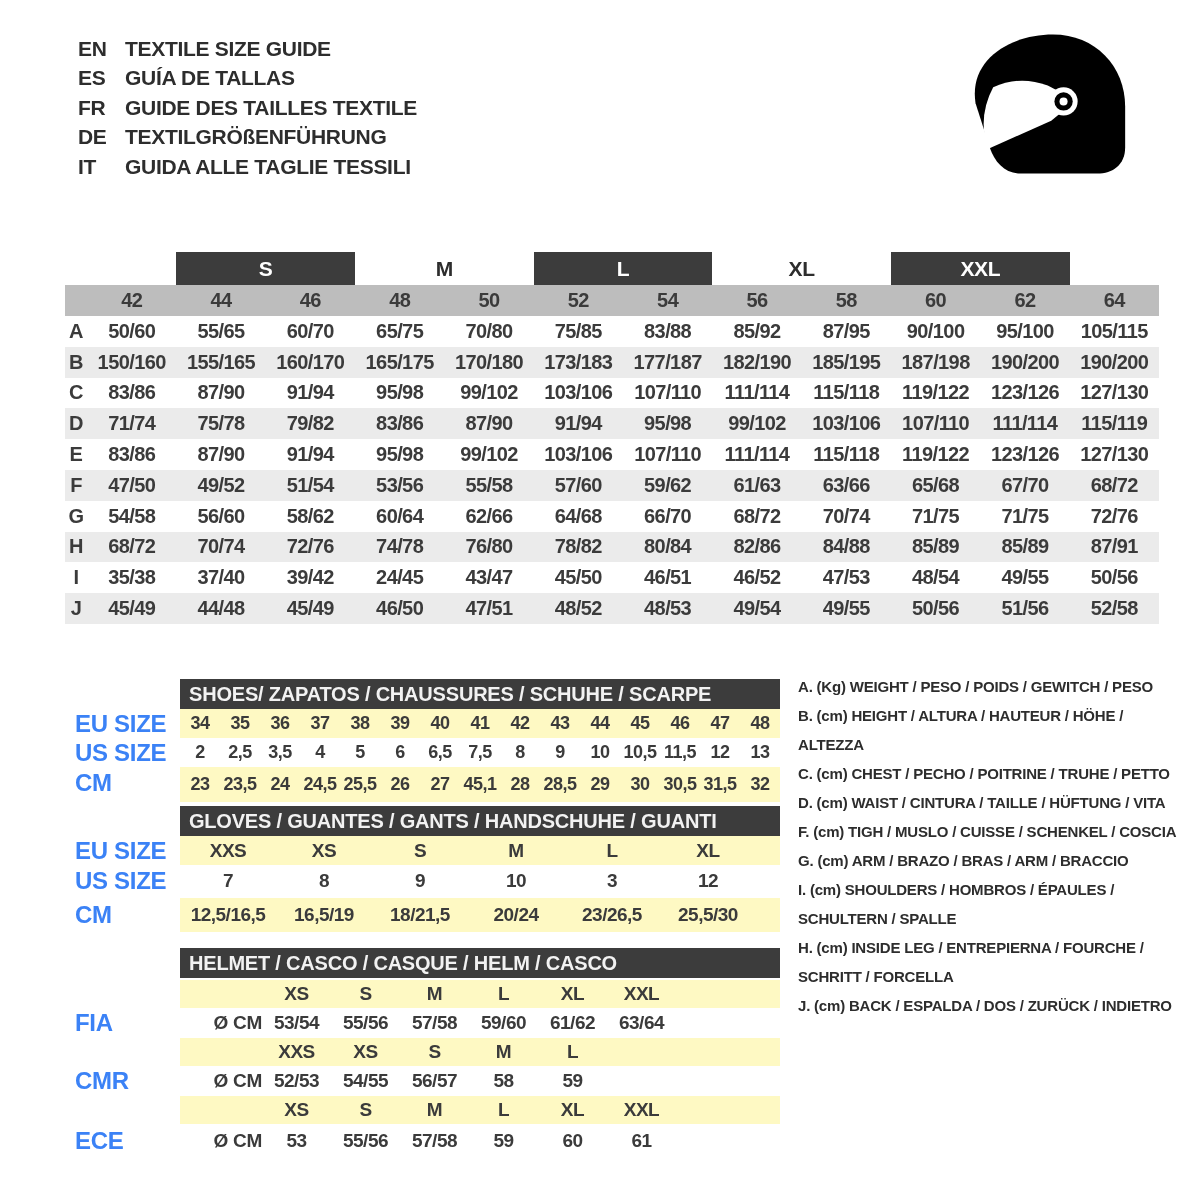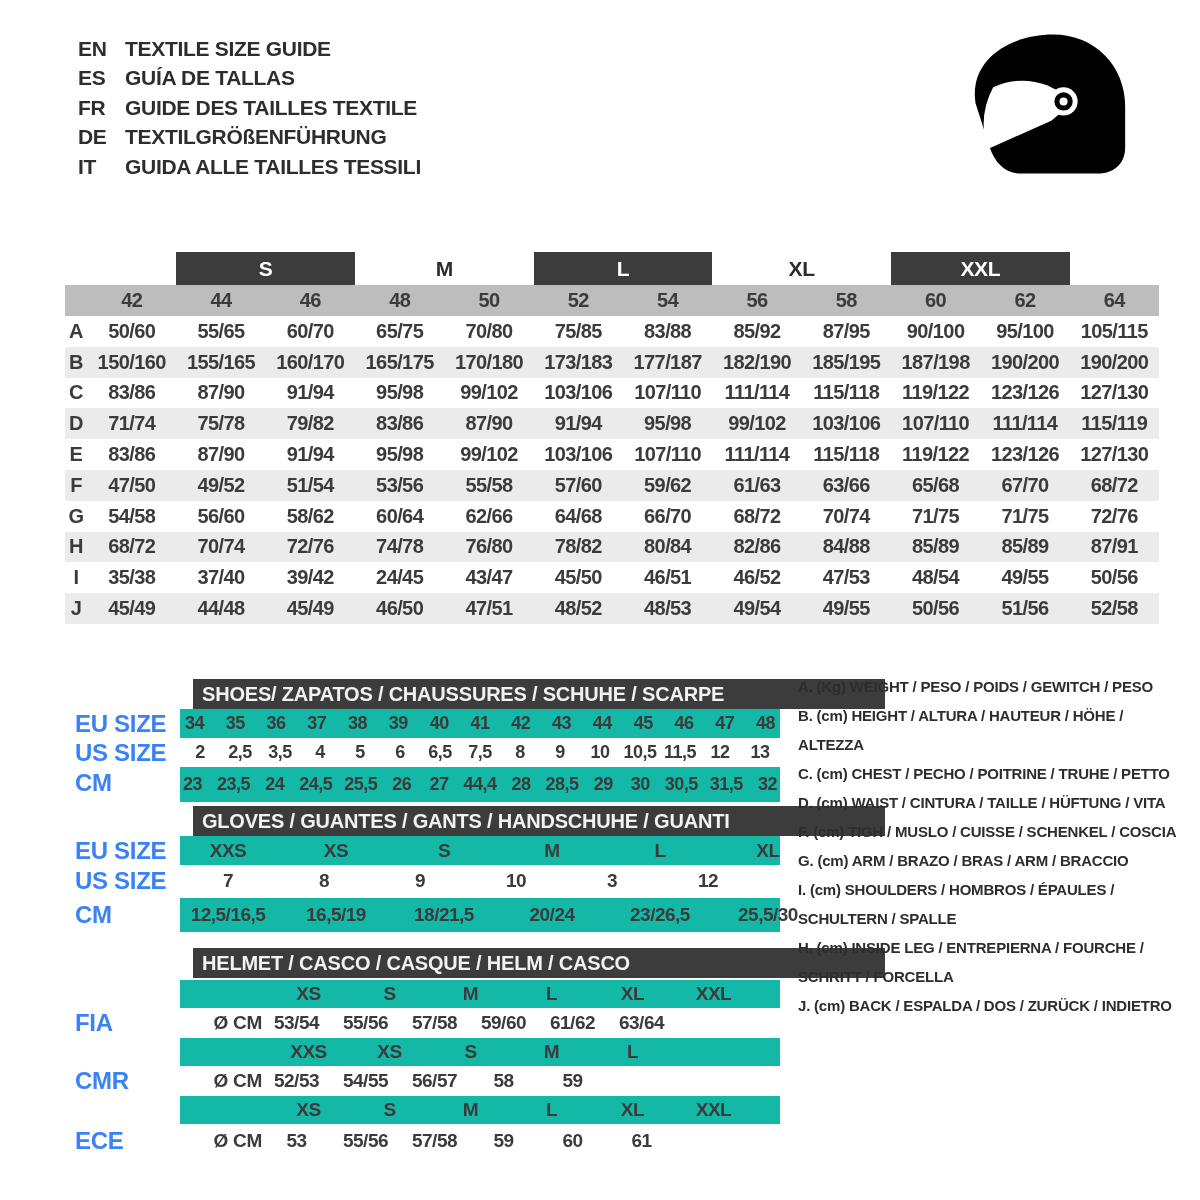--- a/index.html
+++ b/index.html
@@ -26,25 +26,25 @@
   .gcell{width:178.7px;flex:0 0 178.7px;display:flex;align-items:center;justify-content:center;
          font-size:21px;color:#2d2d2d;letter-spacing:-0.3px;}
   .gcell.boxed{background:#3c3c3c;color:#ffffff;}
   .mrow{display:flex;height:30.8px;align-items:center;}
   .mrow.band{background:#bdbdbd;height:31px;}
   .mrow.striped{background:#ebebeb;}
   .mlabel{width:22px;flex:0 0 22px;text-align:center;font-size:20px;letter-spacing:-0.5px;}
   .mcell{flex:1;text-align:center;font-size:20px;letter-spacing:-0.6px;white-space:nowrap;}
 
   
-  .secbar{left:180px;width:692px;height:30px;background:#3c3c3c;color:#f2f2f2;
+  .secbar{left:180px;width:600px;height:30px;background:#3c3c3c;color:#f2f2f2;
           display:flex;align-items:center;padding-left:9px;box-sizing:border-box;
-          font-size:20px;letter-spacing:-0.2px;white-space:nowrap;margin-left:13px;}
+          font-size:20px;letter-spacing:-0.2px;white-space:nowrap;}
   .srow{left:180px;width:600px;display:flex;align-items:center;}
-  .srow.striped{background:#14b8a6;gap:12px;}
+  .srow.striped{background:#fef9c3;}
   .scell{text-align:center;font-size:19px;letter-spacing:-0.5px;white-space:nowrap;}
   .shoes-row .scell{flex:1;font-size:18px;}
   .gloves-row .scell{width:96px;flex:0 0 96px;}
   .helm-row .scell{width:69px;flex:0 0 69px;}
   .unit-cell{width:75px;flex:0 0 75px;text-align:right;padding-left:7px;font-size:19px;letter-spacing:-0.3px;}
   .side-label{left:75px;font-size:24px;display:flex;align-items:center;color:#3b82f6;letter-spacing:-0.3px;}
 
   
   .legend{left:798px;top:672px;width:392px;}
   .legend-line{font-size:15px;line-height:29px;color:#2d2d2d;letter-spacing:-0.2px;}
@@ -64,21 +64,21 @@
   <div class="lang-row">
     <span class="lang-code">FR</span>
     <span class="lang-label">GUIDE DES TAILLES TEXTILE</span>
   </div>
   <div class="lang-row">
     <span class="lang-code">DE</span>
     <span class="lang-label">TEXTILGRÖßENFÜHRUNG</span>
   </div>
   <div class="lang-row">
     <span class="lang-code">IT</span>
-    <span class="lang-label">GUIDA ALLE TAILLES TESSILI</span>
+    <span class="lang-label">GUIDA ALLE TAGLIE TESSILI</span>
   </div>
 </div>
 
 <svg class="abs helmet-icon" viewBox="0 0 100 100" aria-hidden="true">
   <path d="M50 6 C74 6 91 24 91 47 L91 70 C91 80 84 85 75 85 L32 85 C23 85 17 79 14 70 L6 45 C2 20 26 6 50 6 Z" fill="#000"></path>
   <path d="M16 36 Q31 29 47 35 L53 38 Q59 44 55 50 L49 55 L13 71 Q7 53 16 36 Z" fill="#fff"></path>
   <circle cx="56" cy="44" r="8" fill="#fff"></circle>
   <circle cx="56" cy="44" r="5.2" fill="#000"></circle>
   <circle cx="56" cy="44" r="2.3" fill="#fff"></circle>
 </svg>
@@ -300,21 +300,21 @@
     <span class="scell">13</span>
   </div>
 <div class="abs srow shoes-row striped" style="top:767px;height:35px">
     <span class="scell">23</span>
     <span class="scell">23,5</span>
     <span class="scell">24</span>
     <span class="scell">24,5</span>
     <span class="scell">25,5</span>
     <span class="scell">26</span>
     <span class="scell">27</span>
-    <span class="scell">44,4</span>
+    <span class="scell">45,1</span>
     <span class="scell">28</span>
     <span class="scell">28,5</span>
     <span class="scell">29</span>
     <span class="scell">30</span>
     <span class="scell">30,5</span>
     <span class="scell">31,5</span>
     <span class="scell">32</span>
   </div>
 
 <div class="abs secbar" style="top:806px">GLOVES / GUANTES / GANTS / HANDSCHUHE / GUANTI</div>

